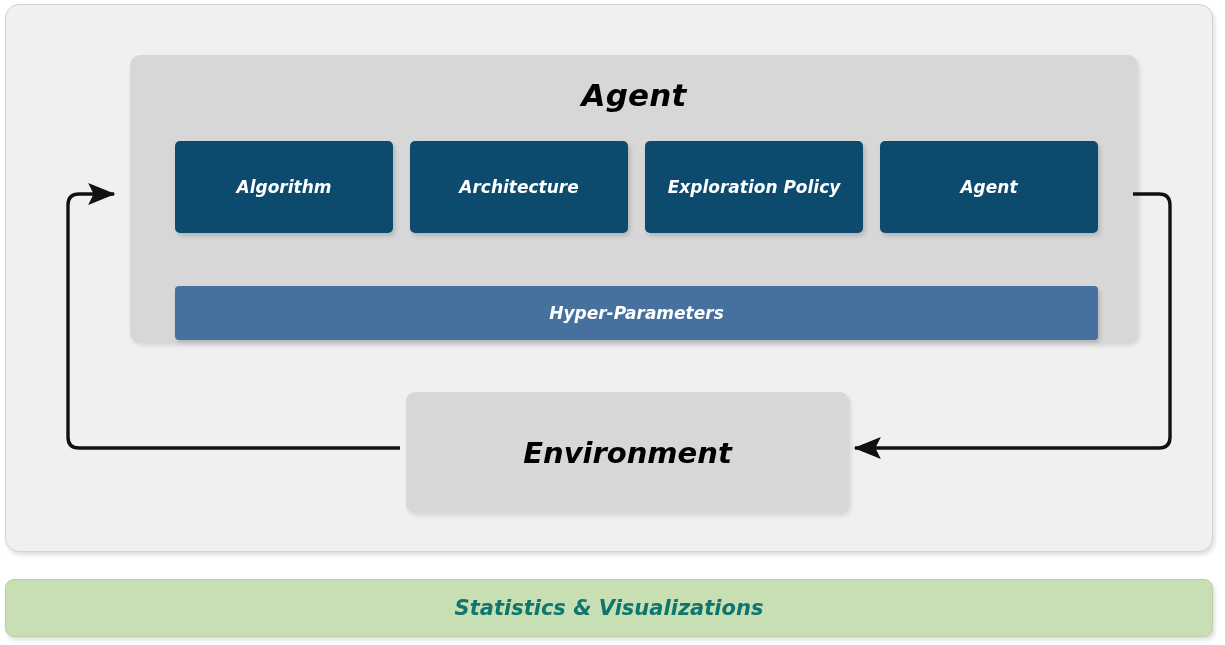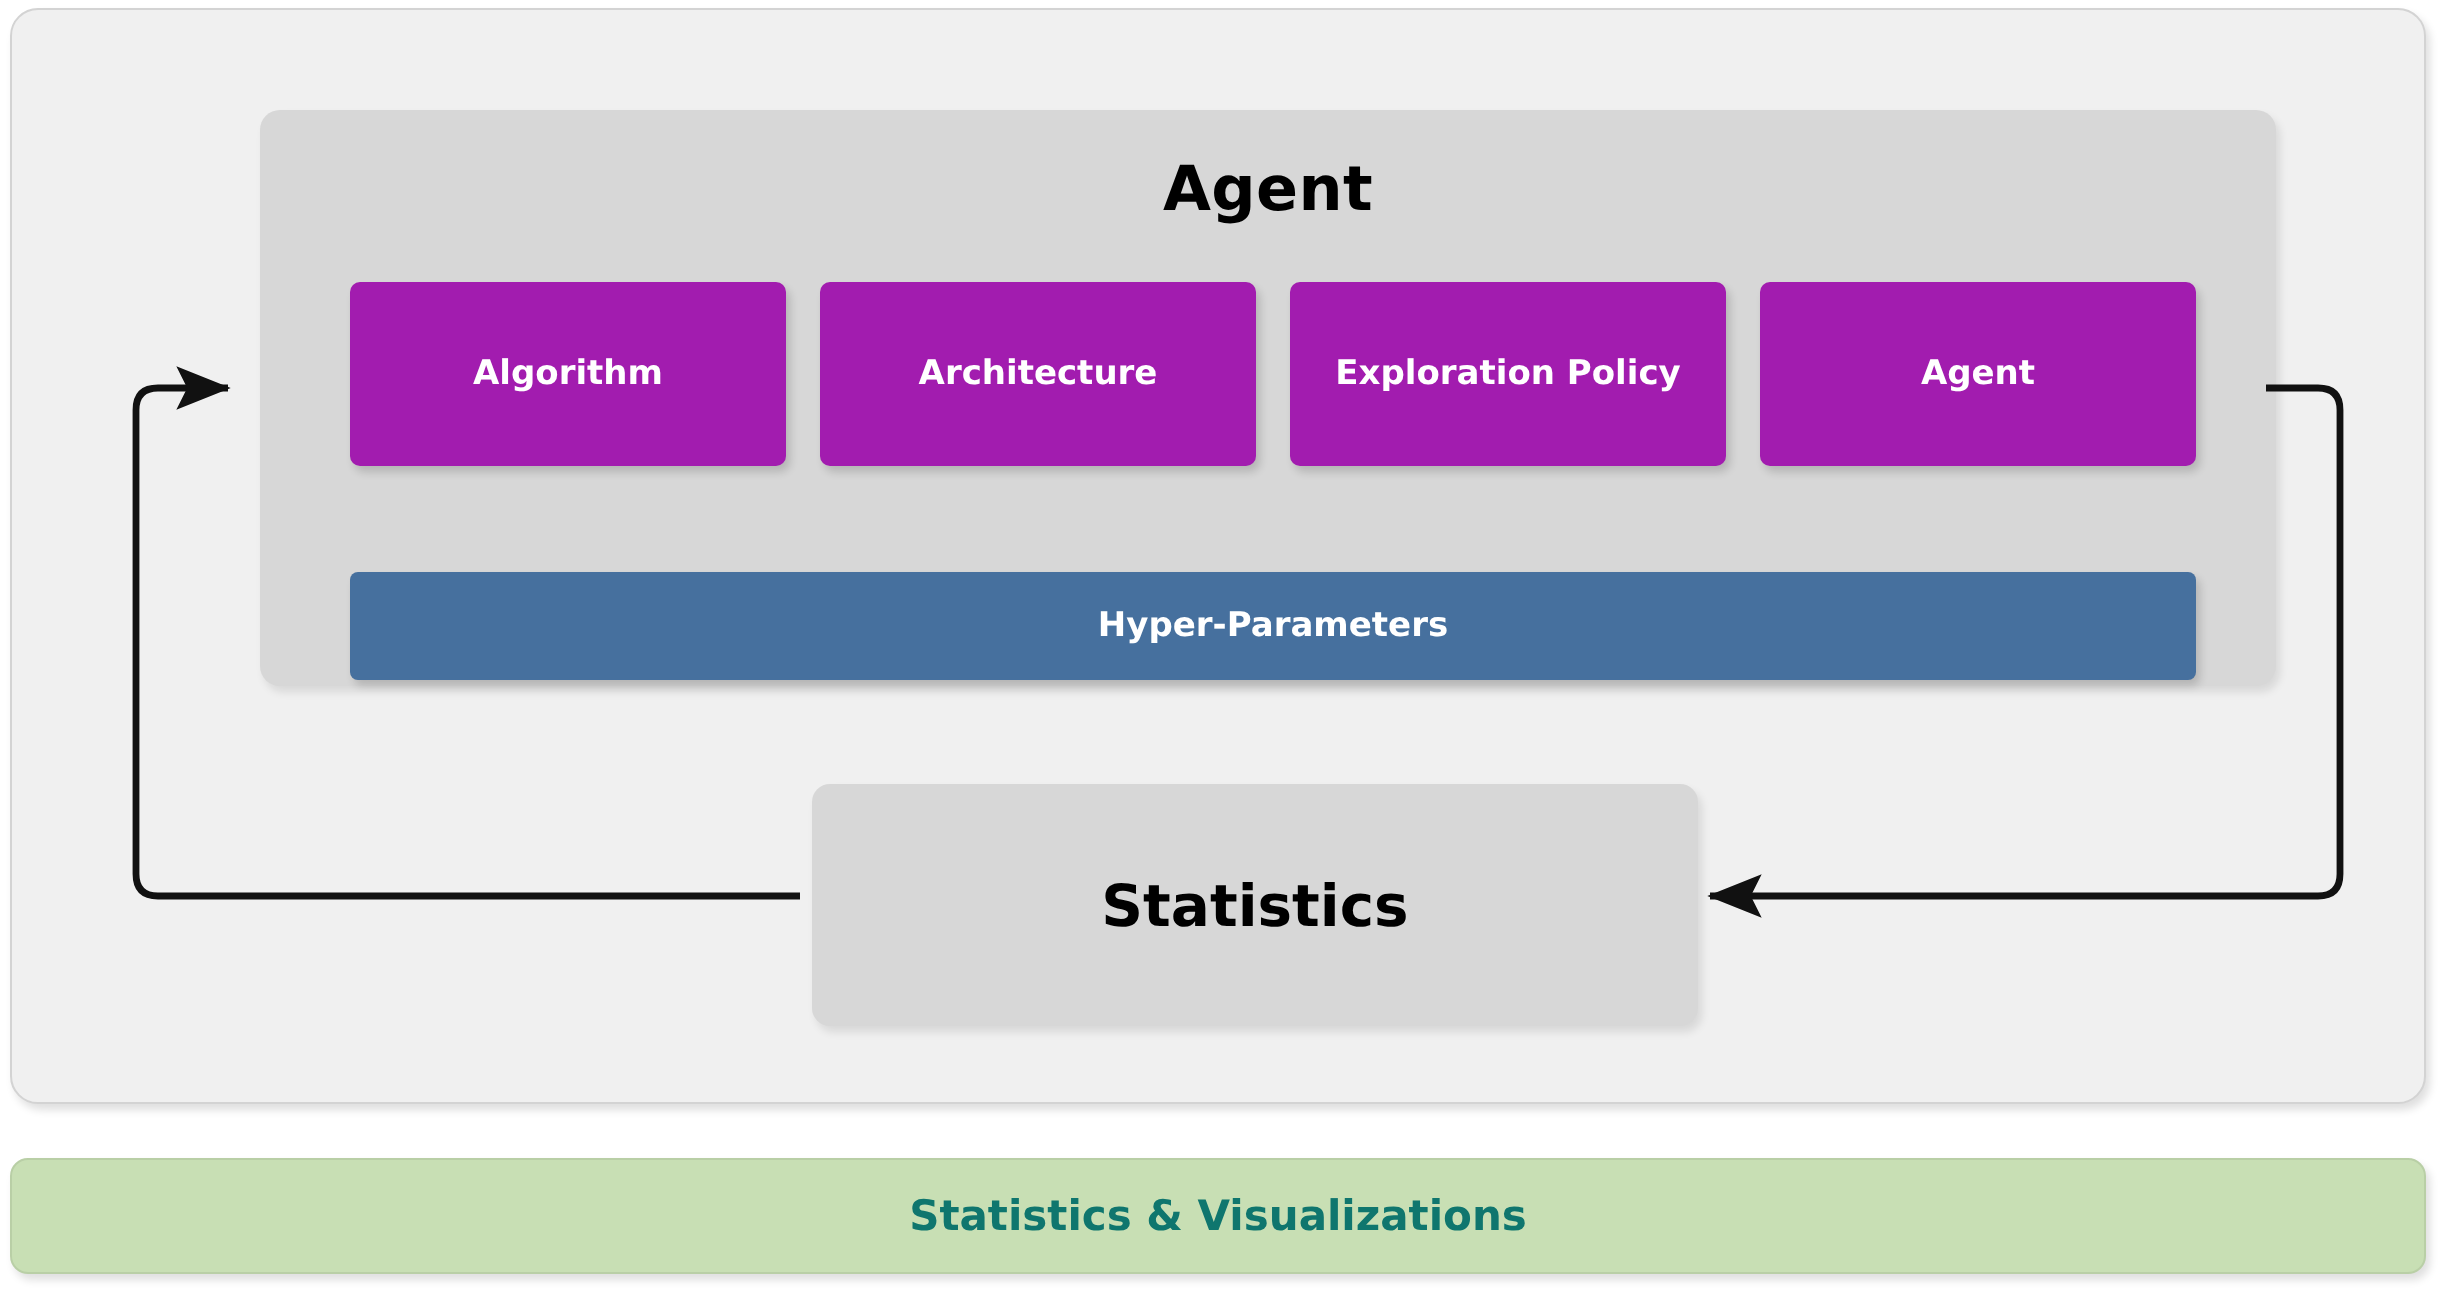--- a/index.html
+++ b/index.html
@@ -13,20 +13,21 @@
     font-family: "DejaVu Sans", "Liberation Sans", sans-serif;
     position: relative;
     overflow: hidden;
   }
 
   #root {
     position: absolute;
     left: 0; top: 0;
     width: 1085px;
     height: 645px;
+    font-style: italic;
   }
 
   
   .system-panel {
     position: absolute;
     left: 5px;
     top: 4px;
     width: 1208px;
     height: 548px;
     box-sizing: border-box;
@@ -66,21 +67,21 @@
     position: absolute;
     left: 45px;
     top: 86px;
     width: 923px;
     height: 92px;
     display: flex;
     gap: 17px;
   }
   .component-box {
     flex: 1 1 0;
-    background: #a21caf;
+    background: #0c4a6e;
     border-radius: 5px;
     display: flex;
     align-items: center;
     justify-content: center;
     color: #ffffff;
     font-size: 17px;
     font-weight: bold;
     box-shadow: 2px 3px 4px rgba(0,0,0,0.16);
     text-align: center;
     padding: 0 4px;
@@ -167,21 +168,21 @@
       <div class="component-row">
         <div class="component-box">Algorithm</div>
         <div class="component-box">Architecture</div>
         <div class="component-box">Exploration Policy</div>
         <div class="component-box">Agent</div>
       </div>
 
       <div class="hyper-bar">Hyper-Parameters</div>
     </div>
 
-    <div class="environment-box">Statistics</div>
+    <div class="environment-box">Environment</div>
   </div>
 
   <svg class="loop-svg" viewBox="0 0 1225 645">
     <defs>
       <marker id="arrow-right" markerWidth="9" markerHeight="9" refX="7.6" refY="3.4" orient="auto" markerUnits="strokeWidth">
         <path d="M0,0.2 L8,3.4 L0,6.6 L1.6,3.4 Z" fill="#111111"></path>
       </marker>
       <marker id="arrow-left" markerWidth="9" markerHeight="9" refX="7.6" refY="3.4" orient="auto" markerUnits="strokeWidth">
         <path d="M0,0.2 L8,3.4 L0,6.6 L1.6,3.4 Z" fill="#111111"></path>
       </marker>

